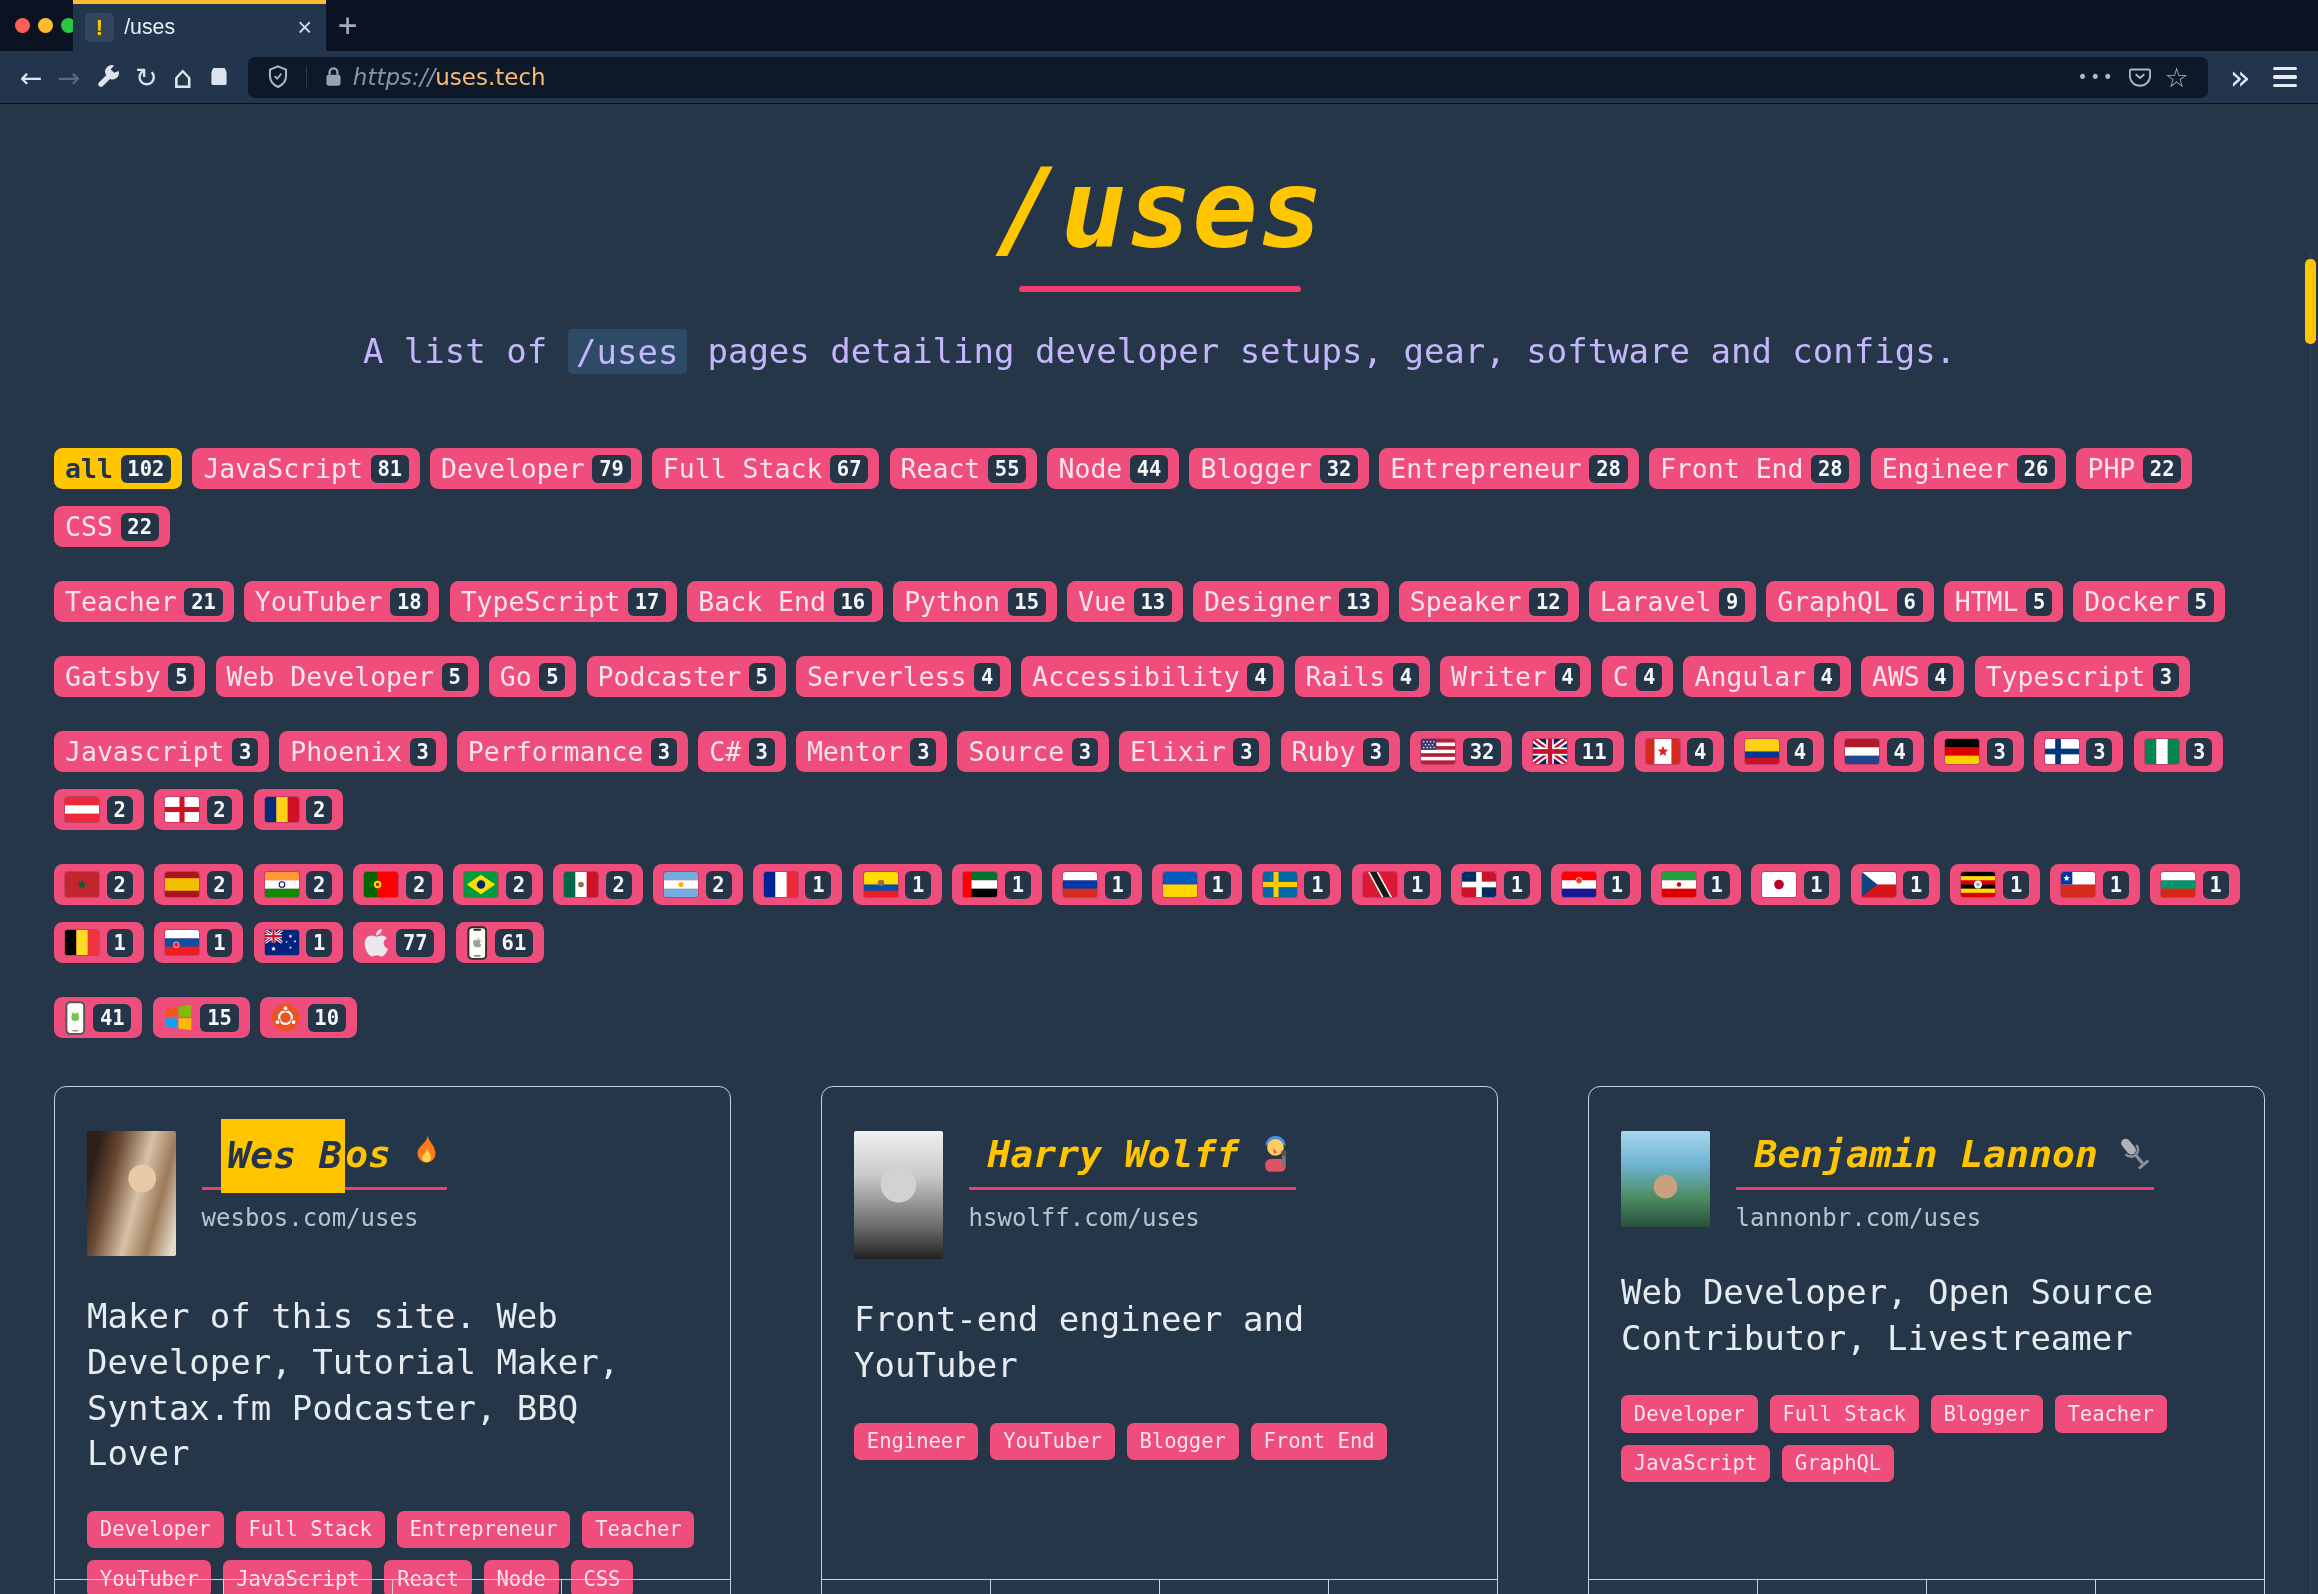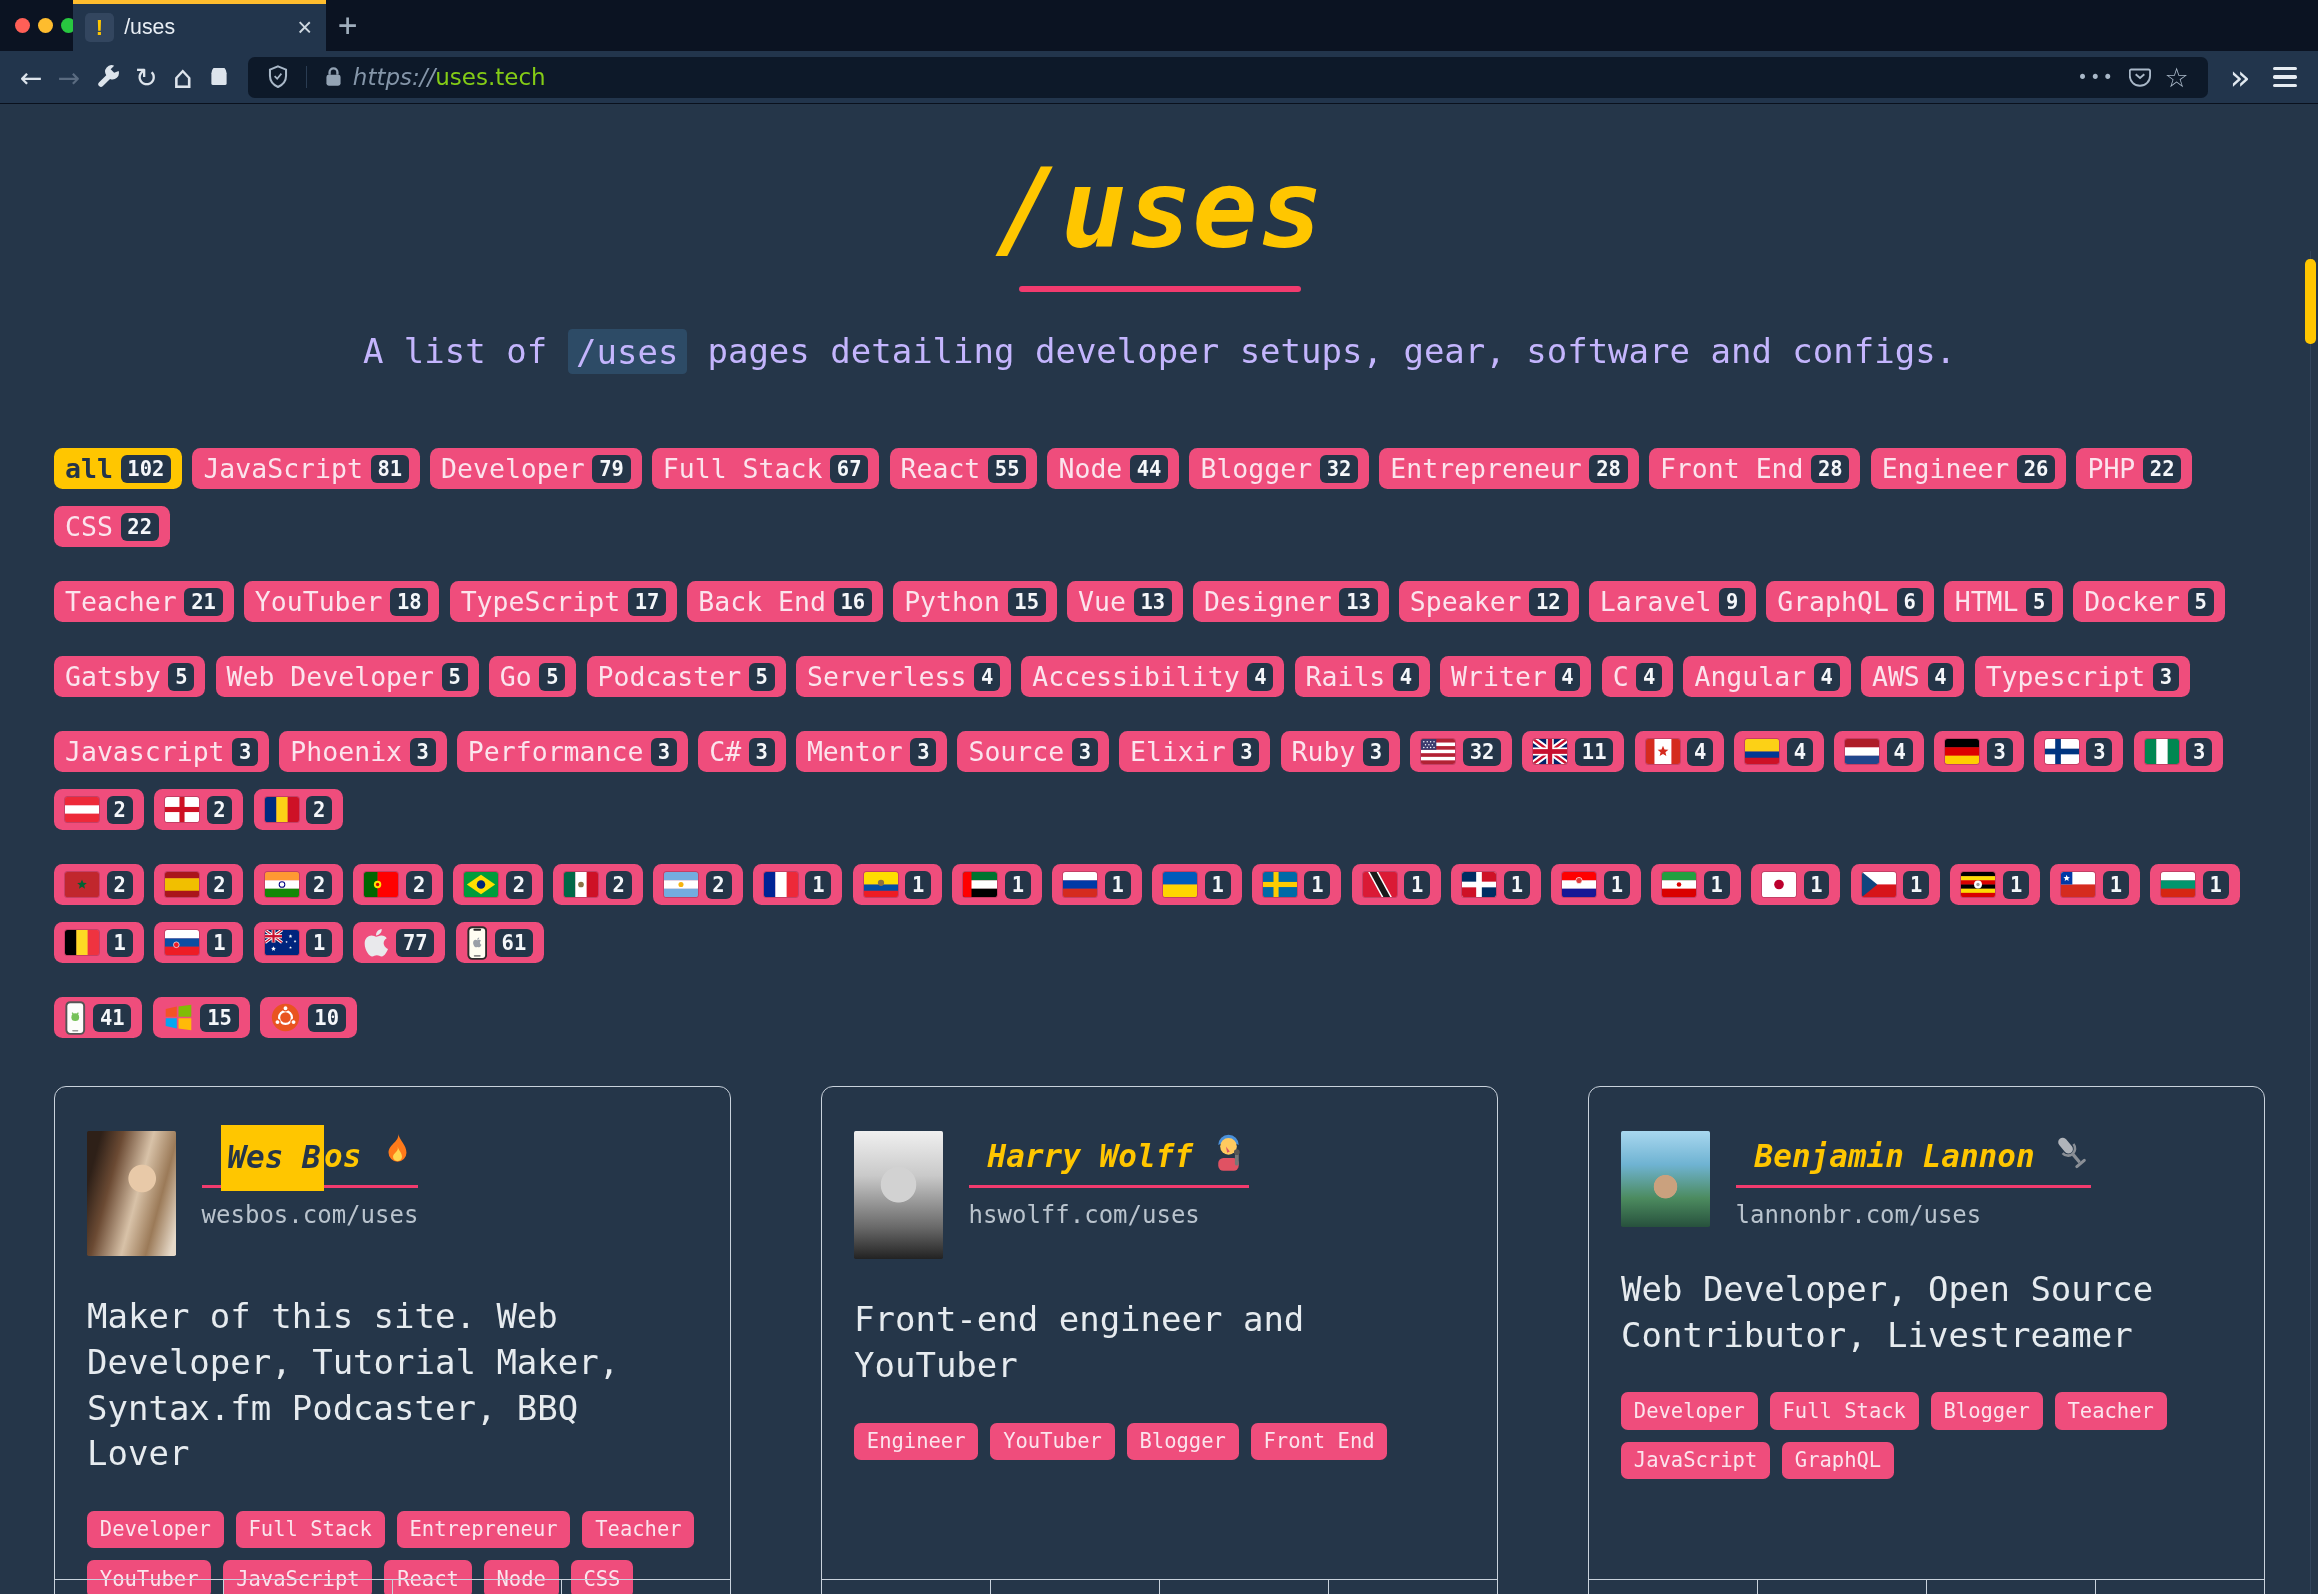--- a/index.html
+++ b/index.html
@@ -21,21 +21,21 @@
   .newtab { position:absolute; left:338px; top:5.1px; color:#9fadbc; font-size:32px; line-height:41px; }
 
   .toolbar { height:53px; background:#22354c; display:flex; align-items:center; padding:0 12px;
              border-bottom:1.7px solid #0a111d; font-family:"DejaVu Sans",sans-serif; }
   .tbtn { color:#dde4ec; font-size:27px; line-height:1; margin:0 7.7px; display:flex; align-items:center; }
   .tbtn.dis { color:#5a6b80; }
   .urlbar { flex:1; height:41px; background:#0d1929; border-radius:6.8px; margin:0 10.2px;
             display:flex; align-items:center; padding:0 12px; }
   .urldiv { width:0.9px; height:22px; background:#2a3c52; margin:0 10.2px; }
   .urltext { font-size:23px; margin-left:3.4px; white-space:nowrap; flex:1; }
-  .urltext .scheme { color:#8596a9;font-style:italic; } .urltext .host { color:#84cc16; }
+  .urltext .scheme { color:#8596a9;font-style:italic; } .urltext .host { color:#fdba74; }
   .uicon { margin:0 6.8px; display:flex; align-items:center; }
   .dots { color:#a9b8c8; font-size:17px; letter-spacing:2.6px; }
   .star { color:#a9b8c8; font-size:27px; }
   .chev { color:#e2e9f0; font-size:34px; margin:0 12px; line-height:1;}
   .burger { display:flex; flex-direction:column; gap:5.1px; margin:0 10.2px; }
   .burger i { display:block; width:24px; height:3.4px; background:#e6ecf2; border-radius:1.7px; }
 
   
   .scrolltrack { position:absolute; right:7.7px; top:106px; bottom:0; width:0.9px; background:#32455c; }
   .scrollthumb { position:absolute; right:3.4px; top:114px; width:10.2px; height:85px; border-radius:5.1px; background:#ffc600; }
@@ -60,21 +60,21 @@
   
   .cards { margin:48px 54px 0; display:flex; gap:90px; }
   .card { width:677px; height:614px; border:1.7px solid #c9d2dc; border-radius:12px; position:relative;
           padding:44px 32px 0; }
   .chead { display:flex; gap:25.6px; align-items:flex-start; }
   .avatar { width:89px; flex:none; border-radius:1.7px; }
   .av-wes    { height:125px; background:radial-gradient(circle at 62% 38%, #e8c9a8 0 14%, rgba(0,0,0,0) 15%),linear-gradient(105deg,#2e2018 12%,#6b4a33 30%,#d8c2a8 55%,#9b7a58 75%,#e6d9c8 95%); }
   .av-harry  { height:128px; background:radial-gradient(circle at 50% 42%, #d2d2d2 0 20%, rgba(0,0,0,0) 21%),linear-gradient(180deg,#f0f0f0 0%,#c9c9c9 35%,#6a6a6a 75%,#222 100%); }
   .av-ben    { height:96px; background:radial-gradient(circle at 50% 58%, #caa17e 0 16%, rgba(0,0,0,0) 17%),linear-gradient(180deg,#a8d7ef 0%,#6fb3d2 35%,#4c8b5f 70%,#27513d 100%); }
   .nameline { display:inline-block; border-bottom:3.4px solid #f23b6e; padding-bottom:8.5px;
-              color:#ffc600; font-style:italic; font-weight:bold; font-size:31px; line-height:1.25; text-decoration:none;padding-left:19px;}
+              color:#ffc600; font-style:italic; font-weight:bold; font-size:38px; line-height:1.25; text-decoration:none;padding-left:19px;}
   .namehl { background:#ffc600; color:#24354a; padding:13.7px 3.4px 17px 6.8px; }
   .cardurl { margin-top:13.7px; font-size:24px; color:#b9c3cd; }
   .cdesc { margin-top:38px; font-size:34px; line-height:1.34; color:#e6ebef; }
   .ctags { margin-top:34px; display:flex; flex-wrap:wrap; gap:12px; }
   .tag { background:#ef4d7c; color:#fbe4ed; font-size:20.5px; padding:8.5px 12.8px; border-radius:6.8px; line-height:1; }
   .cfooter { position:absolute; left:0; right:0; bottom:0; height:120px; border-top:1.7px solid #c9d2dc; display:flex; }
   .fcell { flex:1; display:flex; align-items:center; justify-content:center; border-left:1.7px solid #c9d2dc; }
   .fcell:first-child { border-left:none; }
   .emoji { display:inline-flex; margin-left:15.4px; vertical-align:-5.1px; }
 </style>

